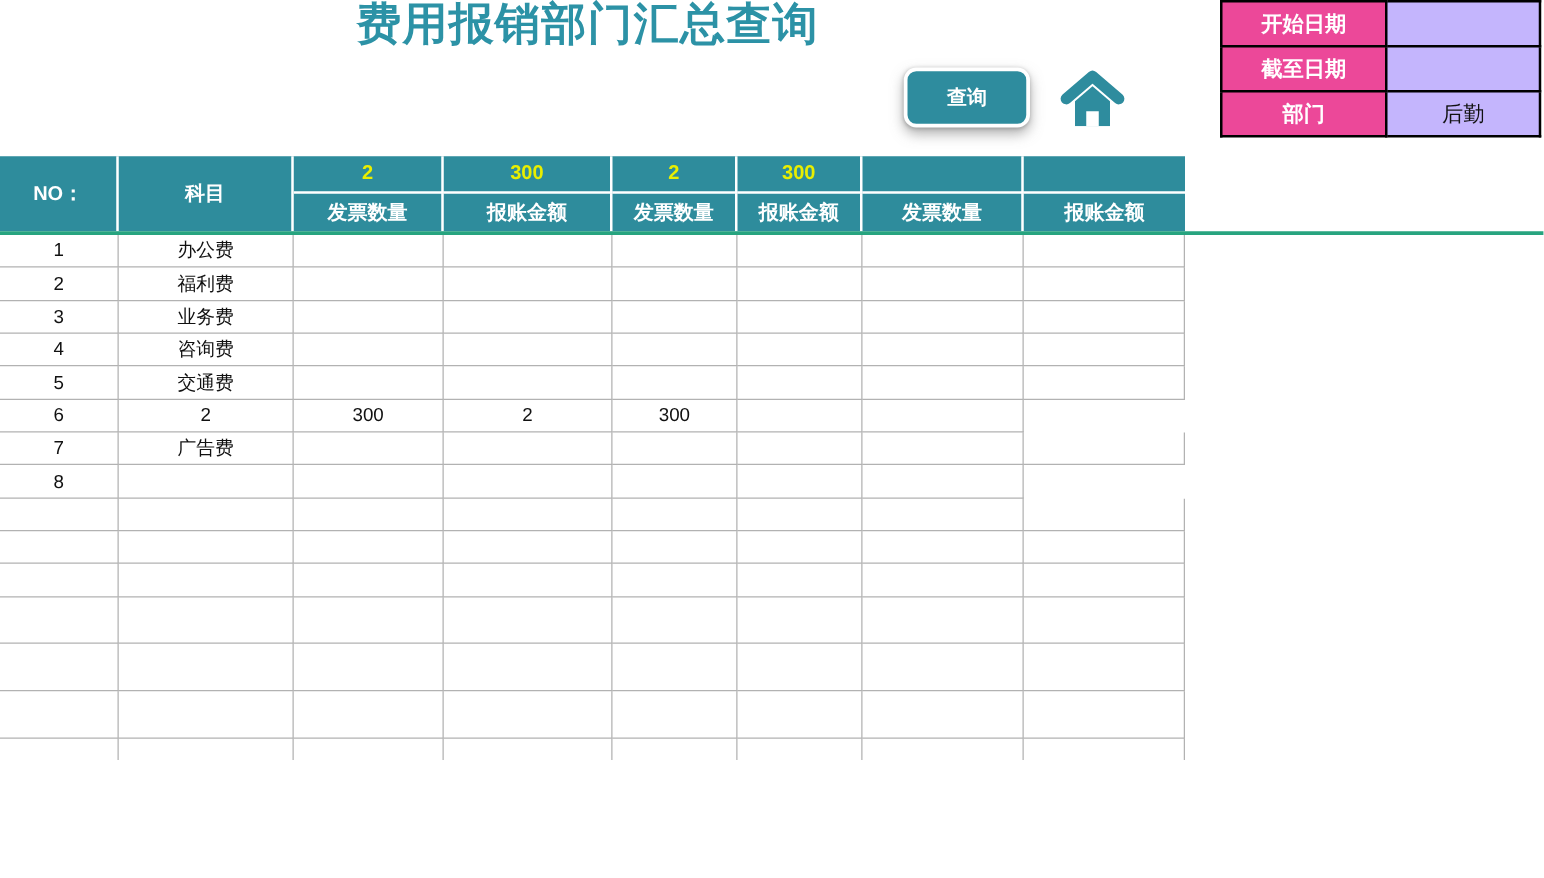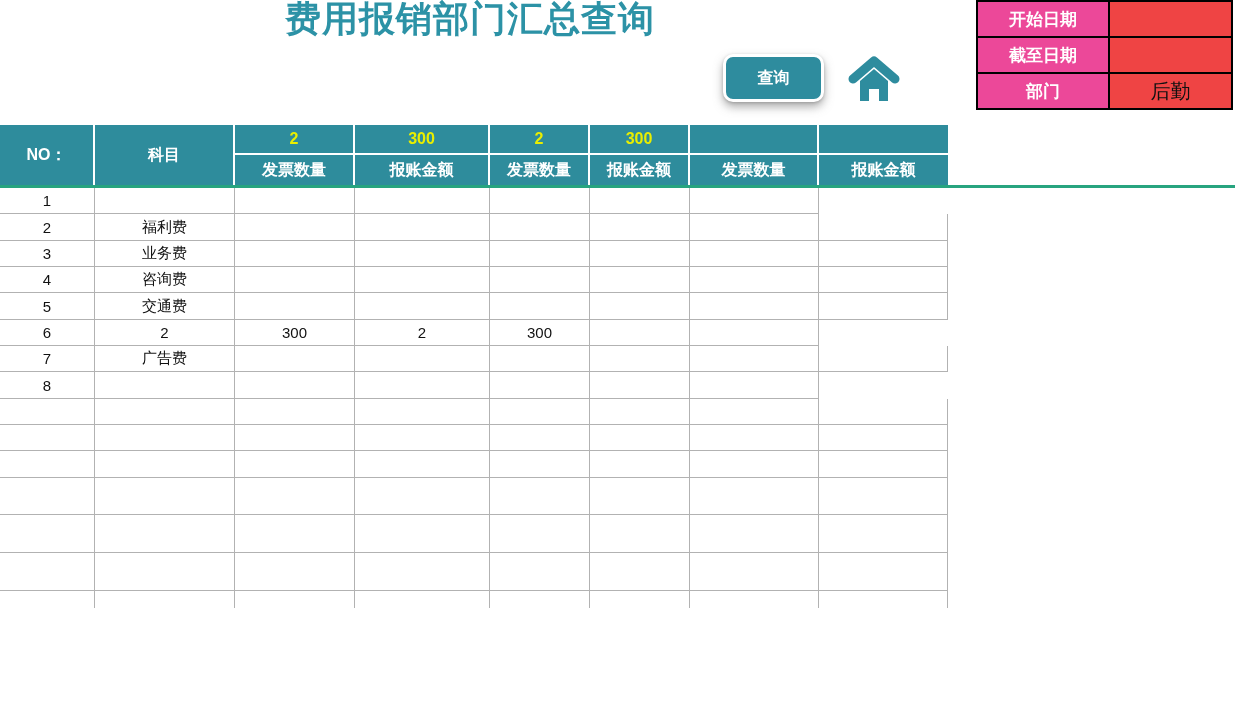--- a/index.html
+++ b/index.html
@@ -18,21 +18,21 @@
                color:#ffffff; font-size:16px; font-weight:700;
                display:flex; align-items:center; justify-content:center;
                box-shadow:0 5px 10px rgba(110,110,110,.55), 0 1px 3px rgba(120,120,120,.4);
                cursor:pointer; }
   .home { position:absolute; left:848px; top:56px; width:52px; height:45px; cursor:pointer; }
 
   
   .filters { position:absolute; left:976px; top:0; border-collapse:collapse; }
   .filters td { border:2px solid #000; height:36px; text-align:center; vertical-align:middle; }
   .filters td.flabel { width:132px; background:#ec4899; color:#fff; font-weight:700; font-size:17px;margin-top:40px; }
-  .filters td.fvalue { width:123px; background:#ef4444; color:#111; font-size:20px; }
+  .filters td.fvalue { width:123px; background:#c4b5fd; color:#111; font-size:17px; }
 
   
   .thead { position:absolute; left:0; top:125px; width:948px; height:60px;
            display:grid; grid-template-columns:95px 140px 120px 135px 100px 100px 129px 129px;
            grid-template-rows:30px 30px; background:#2e8c9c; color:#fff; }
   .thead .cell { display:flex; align-items:center; justify-content:center;
                  font-weight:700; font-size:16px; }
   .thead .corner { grid-row:1 / span 2; border-right:2.5px solid #fff; }
   .thead .gtop { border-right:2.5px solid #fff; border-bottom:2.5px solid #fff;
                  color:#e9ee00; font-size:16px; }
@@ -103,20 +103,21 @@
     <div class="cell gbot" style="grid-column:6;grid-row:2">报账金额</div>
     <div class="cell gbot" style="grid-column:7;grid-row:2">发票数量</div>
     <div class="cell gbot last" style="grid-column:8;grid-row:2">报账金额</div>
   </div>
 
   <div class="green-line"></div>
 
   <div class="tbody" id="tbody">
       <div class="trow r-short">
         <div class="bcell">1</div>
+        <div class="bcell">办公费</div>
         <div class="bcell"></div>
         <div class="bcell"></div>
         <div class="bcell"></div>
         <div class="bcell"></div>
         <div class="bcell"></div>
         <div class="bcell"></div>
       </div>
       <div class="trow r-short">
         <div class="bcell">2</div>
         <div class="bcell">福利费</div>

